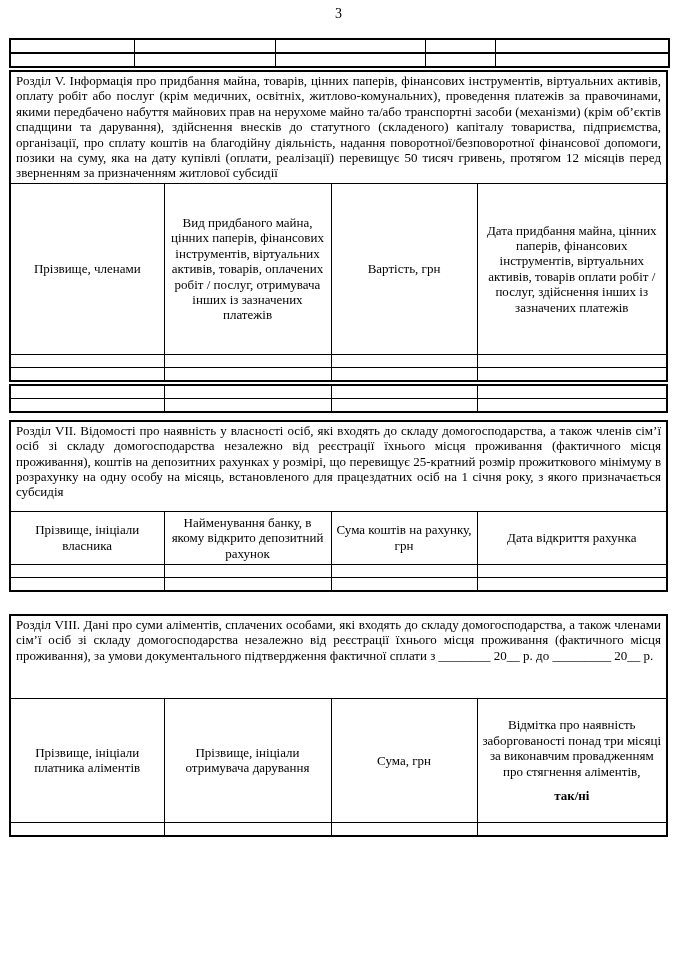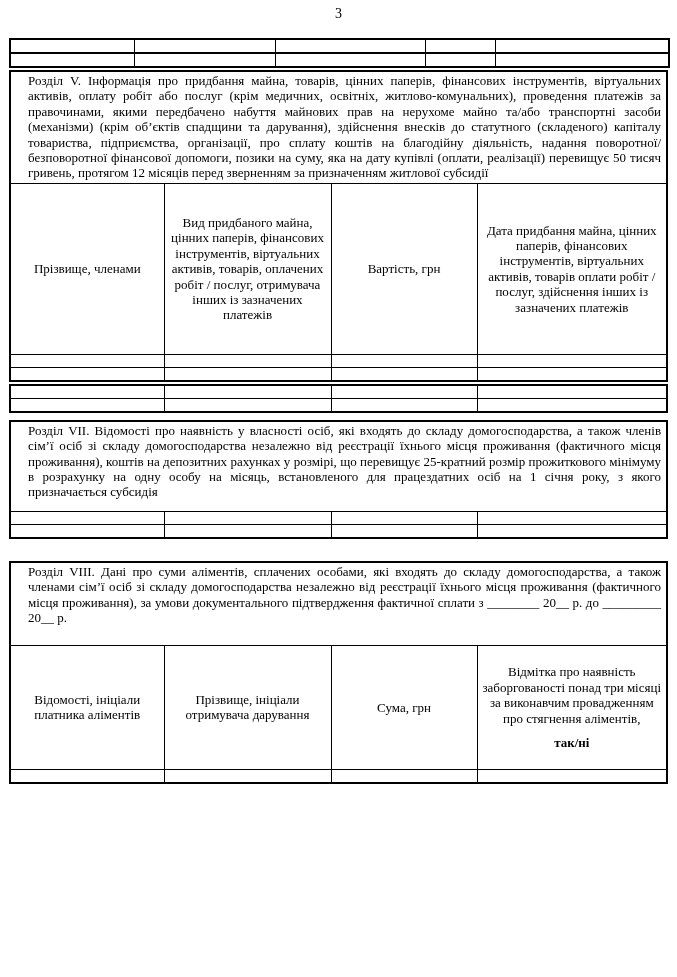--- a/index.html
+++ b/index.html
@@ -22,21 +22,21 @@
     word-wrap: break-word;
   }
   .cont-table { margin: 14px 0 0 9px; width: 659px; border: 2px solid #000; }
   .cont-table td { height: 12px; }
   .cont-table tr.r1 td { border-bottom: 2px solid #000; }
   .section-table { margin: 2px 0 0 9px; width: 658px; border: 2px solid #000; }
   .sec-viii { margin-top: 22px; }
   .sec-vii { margin-top: 7px; }
   .intro-cell {
     text-align: justify; vertical-align: top;
-    padding: 1px 5px 2px 17px;
+    padding: 1px 5px 2px 5px;
   }
   .sec-vi .intro-cell { height: 56px; }
   .sec-vii .intro-cell { height: 86px; }
   .sec-viii .intro-cell { height: 79px; }
   .header-cell {
     text-align: center; vertical-align: middle;
     padding: 2px 4px;
   }
   .sec-v  .header-cell { height: 166px; }
   .sec-vi .header-cell { height: 74px; }
@@ -137,20 +137,26 @@
     <colgroup>
       <col style="width:154px">
         <col style="width:167px">
         <col style="width:146px">
         <col style="width:190px">
     </colgroup>
     <tbody>
         <tr>
       <td class="intro-cell" colspan="4">Розділ VII. Відомості про наявність у власності осіб, які входять до складу домогосподарства, а також членів сім’ї осіб зі складу домогосподарства незалежно від реєстрації їхнього місця проживання (фактичного місця проживання), коштів на депозитних рахунках у розмірі, що перевищує 25-кратний розмір прожиткового мінімуму в розрахунку на одну особу на  місяць, встановленого для працездатних осіб на 1 січня року, з якого призначається субсидія</td>
     </tr>
+    <tr class="header-row">
+      <td class="header-cell">Прізвище, ініціали власника</td>
+      <td class="header-cell">Найменування банку, в якому відкрито депозитний рахунок</td>
+      <td class="header-cell">Сума коштів на рахунку, грн</td>
+      <td class="header-cell">Дата відкриття рахунка</td>
+    </tr>
     <tr class="empty-row">
       <td></td>
       <td></td>
       <td></td>
       <td></td>
     </tr>
     <tr class="empty-row">
       <td></td>
       <td></td>
       <td></td>
@@ -164,21 +170,21 @@
       <col style="width:154px">
         <col style="width:167px">
         <col style="width:146px">
         <col style="width:190px">
     </colgroup>
     <tbody>
         <tr>
       <td class="intro-cell" colspan="4">Розділ VIII. Дані про суми аліментів, сплачених особами, які входять до складу домогосподарства, а також членами сім’ї осіб зі складу домогосподарства незалежно від реєстрації їхнього місця проживання (фактичного місця проживання), за умови документального підтвердження фактичної сплати з ________ 20__ р. до _________ 20__ р.</td>
     </tr>
     <tr class="header-row">
-      <td class="header-cell">Відомості, ініціали платника аліментів</td>
+      <td class="header-cell">Прізвище, ініціали платника аліментів</td>
       <td class="header-cell">Прізвище, ініціали отримувача дарування</td>
       <td class="header-cell">Сума, грн</td>
       <td class="header-cell">
         <div>Відмітка про наявність заборгованості понад три місяці за виконавчим провадженням про стягнення аліментів,</div>
         <div class="h4-suffix">так/ні</div>
       </td>
     </tr>
     <tr class="empty-row">
       <td></td>
       <td></td>

